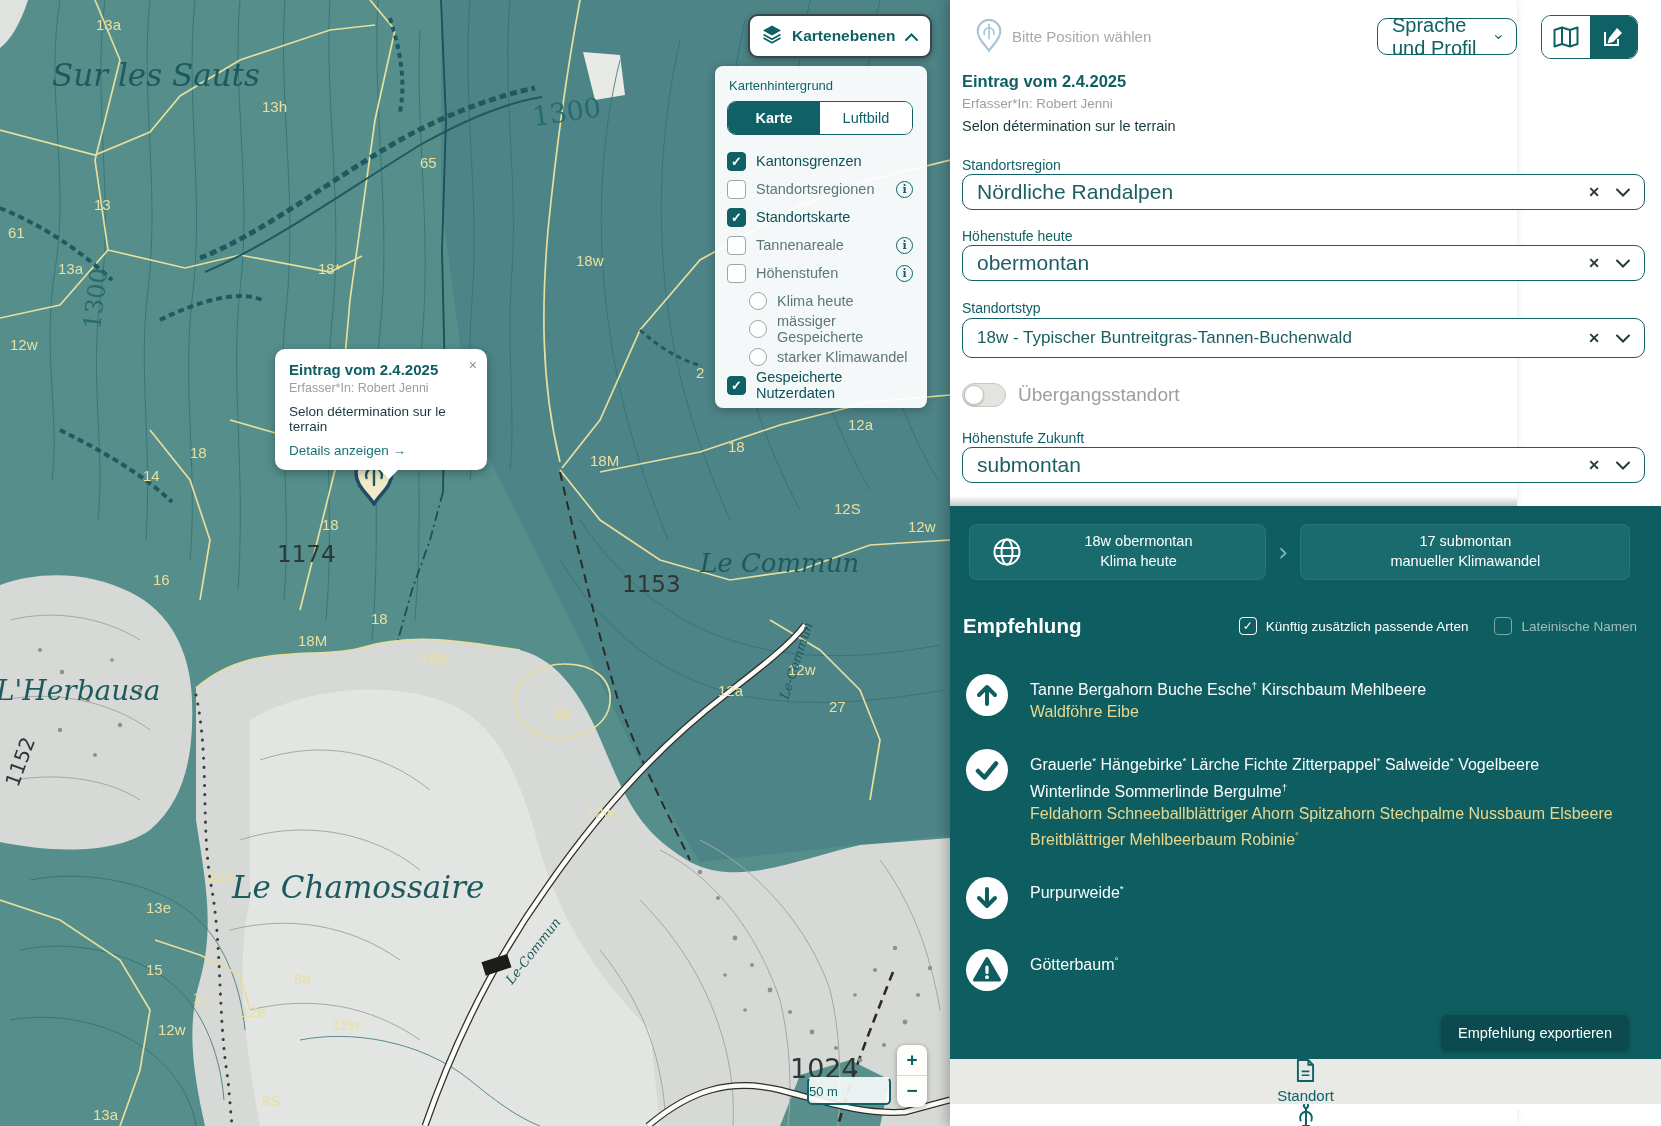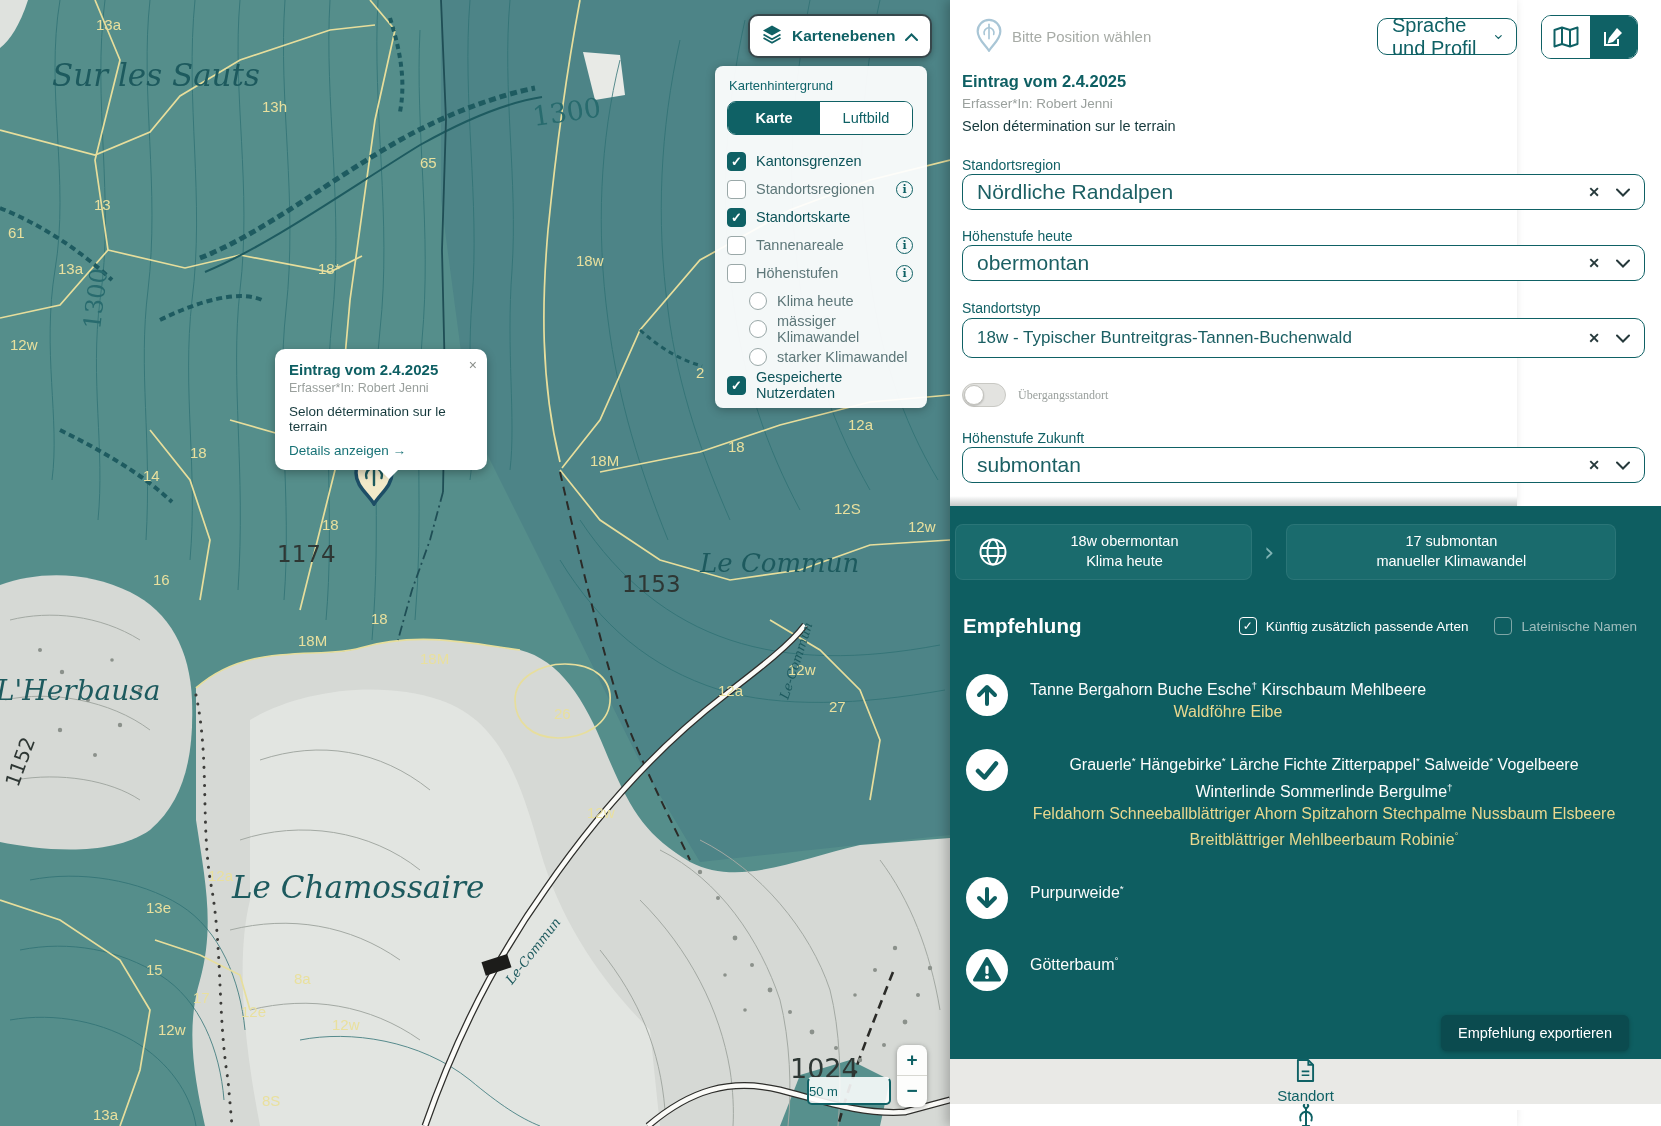--- a/index.html
+++ b/index.html
@@ -78,50 +78,50 @@
   .f-box { display:flex; align-items:center; height:36px; border:1.5px solid #0f6165; border-radius:10px;
     padding:0 14px; background:#fff; cursor:pointer; }
   .f-box .val { flex:1; font-size:21px; color:#1b5f63; white-space:nowrap; overflow:hidden; }
   .f-box .x { font-size:14px; font-weight:bold; color:#26393b; margin-right:16px; cursor:pointer; }
   .f-box.big { height:40px; } .f-box.big .val { font-size:17px; }
 
   .toggle-row { display:flex; align-items:center; gap:12px; }
   .toggle { width:44px; height:24px; border-radius:12px; background:#e3e3e0; border:1.5px solid #c9c9c4; position:relative; cursor:pointer; }
   .toggle .knob { position:absolute; left:1px; top:1px; width:20px; height:20px; border-radius:50%; background:#fff;
     border:1px solid #c2c2bd; box-shadow:0 1px 2px rgba(0,0,0,.2); }
-  .toggle-row .t-lbl { font-size:12px; color:#9aa09d;font-family:Liberation Serif, serif; }
+  .toggle-row .t-lbl { font-size:19px; color:#9aa09d; }
 
   .pre-shadow { position:absolute; left:0; top:496px; width:100%; height:10px;
     background:linear-gradient(rgba(120,130,128,0), rgba(90,100,98,.35)); }
 
   .teal-section { position:absolute; left:0; top:506px; width:711px; height:569px; background:#0e5e61; overflow:hidden; }
   .teal-section .fade { position:absolute; left:0; bottom:0; width:100%; height:14px;
     background-image:radial-gradient(circle, rgba(255,255,255,.45) 1.3px, rgba(255,255,255,0) 1.4px); background-size:7px 7px; opacity:.5; }
-  .cards { display:flex; align-items:center; margin:18px 16px 0 5px; gap:6px; }
+  .cards { display:flex; align-items:center; margin:18px 16px 0 19px; gap:6px; }
   .card { background:#1a6b6d; border:1px solid rgba(255,255,255,.07); border-radius:8px; height:56px;
     display:flex; align-items:center; color:#fff; font-size:14.5px; line-height:1.35; }
   .card.from { width:297px; padding:0 10px 0 22px; }
   .card.to { width:330px; justify-content:center; text-align:center; }
   .card .ctxt { flex:1; text-align:center; }
   .card-sep { color:#7fb3b4; font-size:26px; font-family:"DejaVu Sans",sans-serif; padding:0 6px; }
 
   .rec-head { display:flex; align-items:center; margin:34px 24px 0 13px; }
   .rec-title { font-size:20.5px; font-weight:bold; color:#fff; flex:1; }
   .d-cb { display:flex; align-items:center; gap:9px; cursor:pointer; }
   .d-cb .box { width:18px; height:18px; border-radius:4px; border:1.5px solid #fff; display:flex; align-items:center;
     justify-content:center; color:#fff; font-size:12px; }
   .d-cb .lab { font-size:13.5px; color:#fff; }
   .d-cb.dim .box { border-color:#7ea6a6; } .d-cb.dim .lab { color:#9fbdbd; }
   .d-cb + .d-cb { margin-left:26px; }
 
   .species-rows { margin:36px 0 0 16px; }
   .species-row { display:flex; align-items:flex-start; gap:22px; margin-bottom:26px; }
   .species-row .circ { flex:0 0 auto; }
   .species-text { max-width:588px; padding-top:1px; }
-  .sline { font-size:16px; line-height:22px;text-align:center; }
+  .sline { font-size:16px; line-height:22px; }
   .sline.white { color:#fdfdfd; } .sline.yellow { color:#e9d88f; }
   .sline sup { font-size:.62em; }
 
   .export-btn { position:absolute; right:32px; bottom:24px; background:#0b4b4f; color:#fff; font-size:14.5px;
     padding:10px 17px; border-radius:6px; cursor:pointer; box-shadow:0 1px 4px rgba(0,0,0,.25); }
 
   .tabbar { position:absolute; left:0; bottom:16px; width:711px; height:51px; background:#fff; display:flex;flex-direction:column; }
   .tab { flex:1; display:flex; flex-direction:column; align-items:center; justify-content:center; gap:2px;
     color:#0f6165; font-size:15px; cursor:pointer; }
   .tab.shaded { background:#e9e9e6; } 
@@ -381,21 +381,21 @@
             <span class="cbx"></span>
             <span class="txt dim">Höhenstufen</span>
             <span class="info-i">i</span>
           </div>
           <div class="lp-row indent">
             <span class="rdo"></span>
             <span class="txt dim">Klima heute</span>
           </div>
           <div class="lp-row indent">
             <span class="rdo"></span>
-            <span class="txt dim">mässiger Klimawandel</span>
+            <span class="txt dim">mässiger Gespeicherte</span>
           </div>
           <div class="lp-row indent">
             <span class="rdo"></span>
             <span class="txt dim">starker Klimawandel</span>
           </div>
           <div class="lp-row">
             <span class="cbx on">✓</span>
             <span class="txt">Gespeicherte Nutzerdaten</span>
           </div>
         </div>

